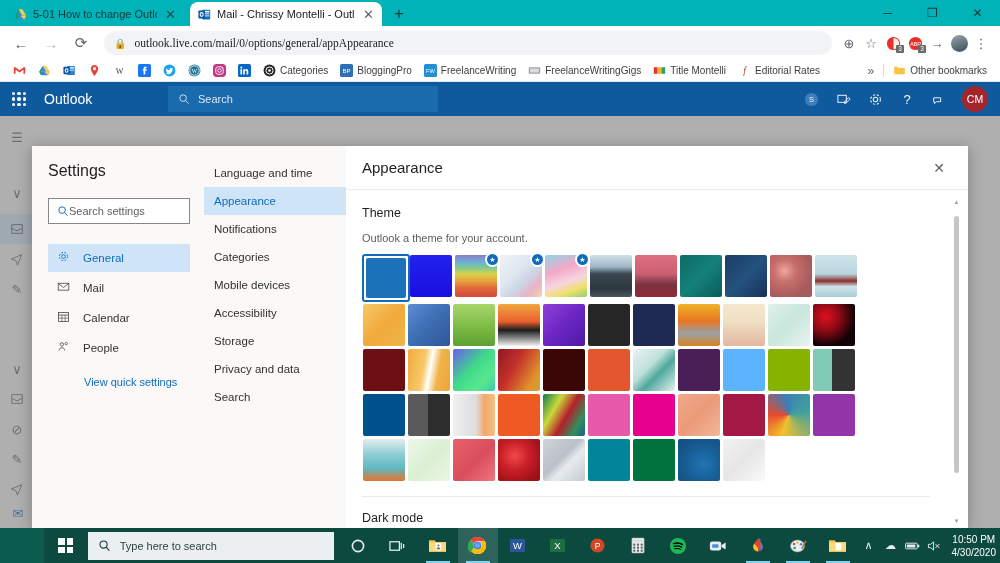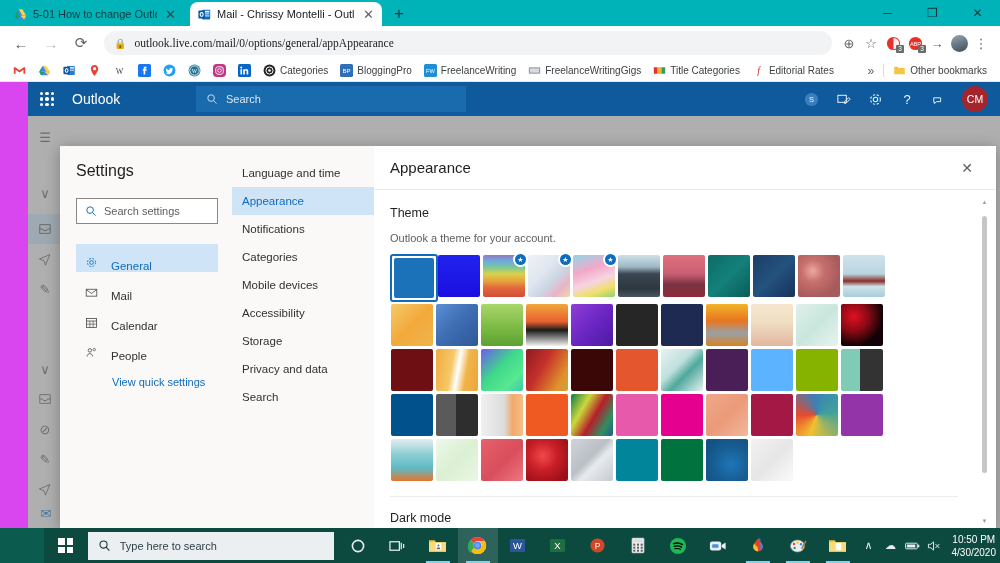--- a/index.html
+++ b/index.html
@@ -57,21 +57,21 @@
   .bookmarks { position:relative; height:22px; background:#fff; display:flex; align-items:center;
                padding:0 7px; gap:0px; border-bottom:1px solid #e4e6e8; }
   .bm { display:flex; align-items:center; gap:4px; padding:0 6px; height:20px;
         font-size:10px; color:#3c4043; white-space:nowrap; }
   .bmico { width:13px; height:13px; flex:0 0 13px; display:block; }
   .bm-overflow { color:#5f6368; font-size:12px; padding:0 6px; }
   .bm-sep { width:1px; height:13px; background:#dadce0; margin:0 3px; }
   .bm-right { margin-left:auto; display:flex; align-items:center; }
 
   
-  .page { position:absolute; left:0; top:82px; width:1000px; height:446px; background:#d946ef; overflow:hidden;padding-left:28px; }
+  .page { position:absolute; left:0; top:82px; width:1000px; height:446px; background:#d946ef; overflow:hidden; }
 
   .ol-header { position:relative; height:34px; background:#0f5a9c; display:flex; align-items:center; }
   .waffle { width:38px; height:34px; display:flex; align-items:center; justify-content:center; }
   .waffle-grid { width:14px; height:14px; display:grid; grid-template-columns:repeat(3,1fr);
                  grid-template-rows:repeat(3,1fr); gap:2px; }
   .waffle-grid i { background:#fff; border-radius:50%; display:block; }
   .ol-brand { font-size:14px; color:#fff; padding-left:6px; width:130px; }
   .ol-search { width:270px; height:26px; background:#1a6aae; display:flex; align-items:center;
                gap:8px; padding:0 10px; }
   .ol-search .ph { font-size:11px; color:#dbe7f2; }
@@ -99,25 +99,25 @@
   .veil { position:absolute; left:0; top:0; width:1000px; height:412px;
           background:rgba(120,120,120,.55); }
 
   
   .settings { position:absolute; left:32px; top:30px; width:936px; height:382px;
               background:#fff; box-shadow:0 2px 14px rgba(0,0,0,.28); display:flex; }
 
   .s-col1 { width:172px; background:#faf9f8; padding:16px 14px 0 16px; }
   .s-title { font-size:16px; color:#201f1e; margin-bottom:18px; }
   .s-search { height:26px; border:1px solid #8a8886; background:#fff; display:flex;
-              align-items:center; gap:7px; padding:0 8px; }
+              align-items:center; padding:0 8px; }
   .s-search .mag { font-size:11px; color:#0f6cbd; }
   .s-search .ph { font-size:11px; color:#605e5c; }
   .s-nav { margin-top:20px; }
-  .s-nav-item { height:28px; display:flex; align-items:flex-end; gap:12px; padding-left:8px;
+  .s-nav-item { height:28px; display:flex; align-items:center; gap:12px; padding-left:8px;
                 font-size:11.5px; color:#323130; margin-bottom:2px; }
   .s-nav-item.sel { background:#cfe4f7; color:#0f6cbd; }
   .s-nav-item .ic { width:15px; text-align:center; font-size:12px; color:#4b4a48; }
   .s-nav-item.sel .ic { color:#0f6cbd; }
   .s-quick { margin-top:14px; padding-left:36px; font-size:11px; color:#0f6cbd; }
 
   .s-col2 { width:142px; background:#faf9f8; padding-top:13px; }
   .s-sub { height:28px; display:flex; align-items:center; padding-left:10px;
            font-size:11.5px; color:#323130; margin-bottom:0px; }
   .s-sub.sel { background:#cfe4f7; color:#0f6cbd; }
@@ -355,21 +355,21 @@
           <rect x="2.5" y="5.5" width="11" height="5" fill="#d8dbdf"></rect>
         </svg>
         <span>FreelanceWritingGigs</span>
       </div>
       <div class="bm">
         <svg class="bmico" viewBox="0 0 16 16">
           <rect x="1" y="4" width="4.6" height="8" fill="#e8302a"></rect>
           <rect x="5.7" y="4" width="4.6" height="8" fill="#f2b134"></rect>
           <rect x="10.4" y="4" width="4.6" height="8" fill="#2f9e5e"></rect>
         </svg>
-        <span>Title Categories</span>
+        <span>Title Montelli</span>
       </div>
       <div class="bm">
         <svg class="bmico" viewBox="0 0 16 16">
           <text x="8" y="12.5" font-size="12" fill="#c0392b" text-anchor="middle" font-family="Liberation Serif" font-style="italic">f</text>
         </svg>
         <span>Editorial Rates</span>
       </div>
       <div class="bm-right">
         <span class="bm-overflow">»</span>
         <span class="bm-sep"></span>

